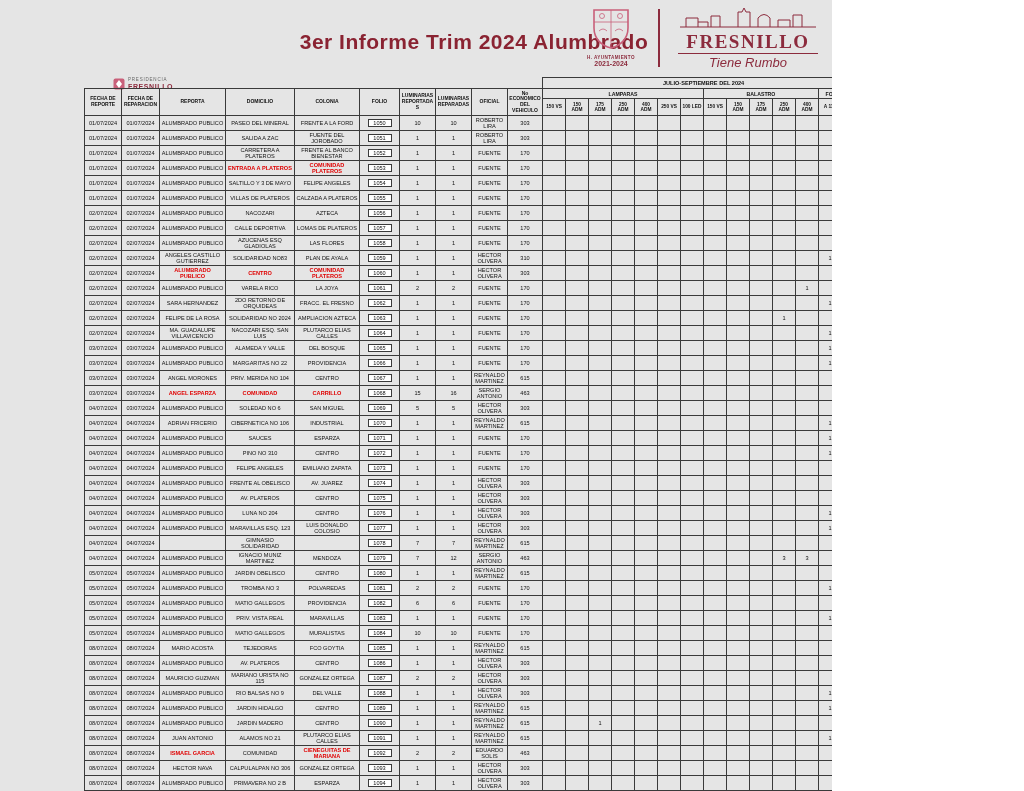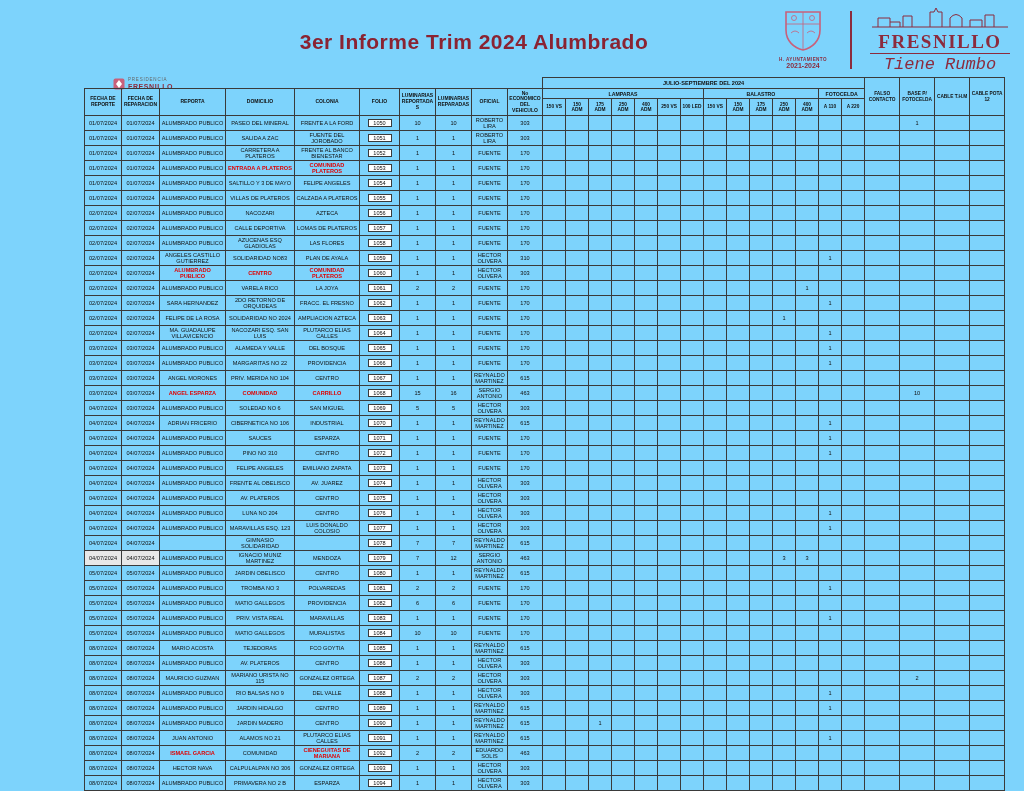--- a/index.html
+++ b/index.html
@@ -1,35 +1,35 @@
 <!DOCTYPE html>
 <html><head>
 <meta charset="utf-8">
 <style>
   html,body { margin:0; padding:0; background:#ffffff; }
   .sheet {
-    position:relative; width:1024px; height:791px; background:#7dd3fc;
+    position:relative; width:832px; height:791px; background:#e5e5e5;
     font-family:"Liberation Sans", sans-serif; overflow:hidden;
   }
   
   .title {
     position:absolute; left:84px; top:30px; width:780px;
     text-align:center; font-size:21px; font-weight:bold; color:#8a2332;
     letter-spacing:0.5px;
   }
   
   .brandbar { position:absolute; top:6px; right:8px; display:flex; align-items:center; gap:12px; }
   .crest { width:70px; text-align:center; color:#8c2b3d; }
   .crest .l1 { font-size:4.6px; font-weight:bold; letter-spacing:0.4px; margin-top:1px; }
   .crest .l2 { font-size:7px; font-weight:bold; }
   .vdivider { width:2px; height:58px; background:#8c2b3d; }
   .brand { width:152px; text-align:center; color:#8c2b3d; }
   .brand-name { font-family:"Liberation Serif", serif; font-weight:bold; font-size:19px; letter-spacing:1.5px; line-height:1; }
   .brand-rule { border-top:1px solid #8c2b3d; margin:2px 6px; }
-  .brand-slogan { font-family:Liberation Mono, monospace; font-style:italic; font-size:17px; line-height:1; }
+  .brand-slogan { font-family:Liberation Sans, sans-serif; font-style:italic; font-size:13px; line-height:1; }
   
   .minilogo { position:absolute; left:113px; top:78px; display:flex; align-items:center; gap:3px; }
   .minilogo .txt { line-height:1; }
   .minilogo .m1 { font-size:4.5px; letter-spacing:0.8px; color:#666; }
   .minilogo .m2 { font-size:7px; font-weight:bold; color:#8c2b3d; letter-spacing:0.6px; }
   
   table.report { position:absolute; left:84px; top:77px; width:920px; border-collapse:collapse; table-layout:fixed; }
   .report th, .report td {
     border:0.6px solid #3a3a3a; padding:0.5px 1px; text-align:center; vertical-align:middle;
     overflow:hidden; word-wrap:break-word; color:#111;

